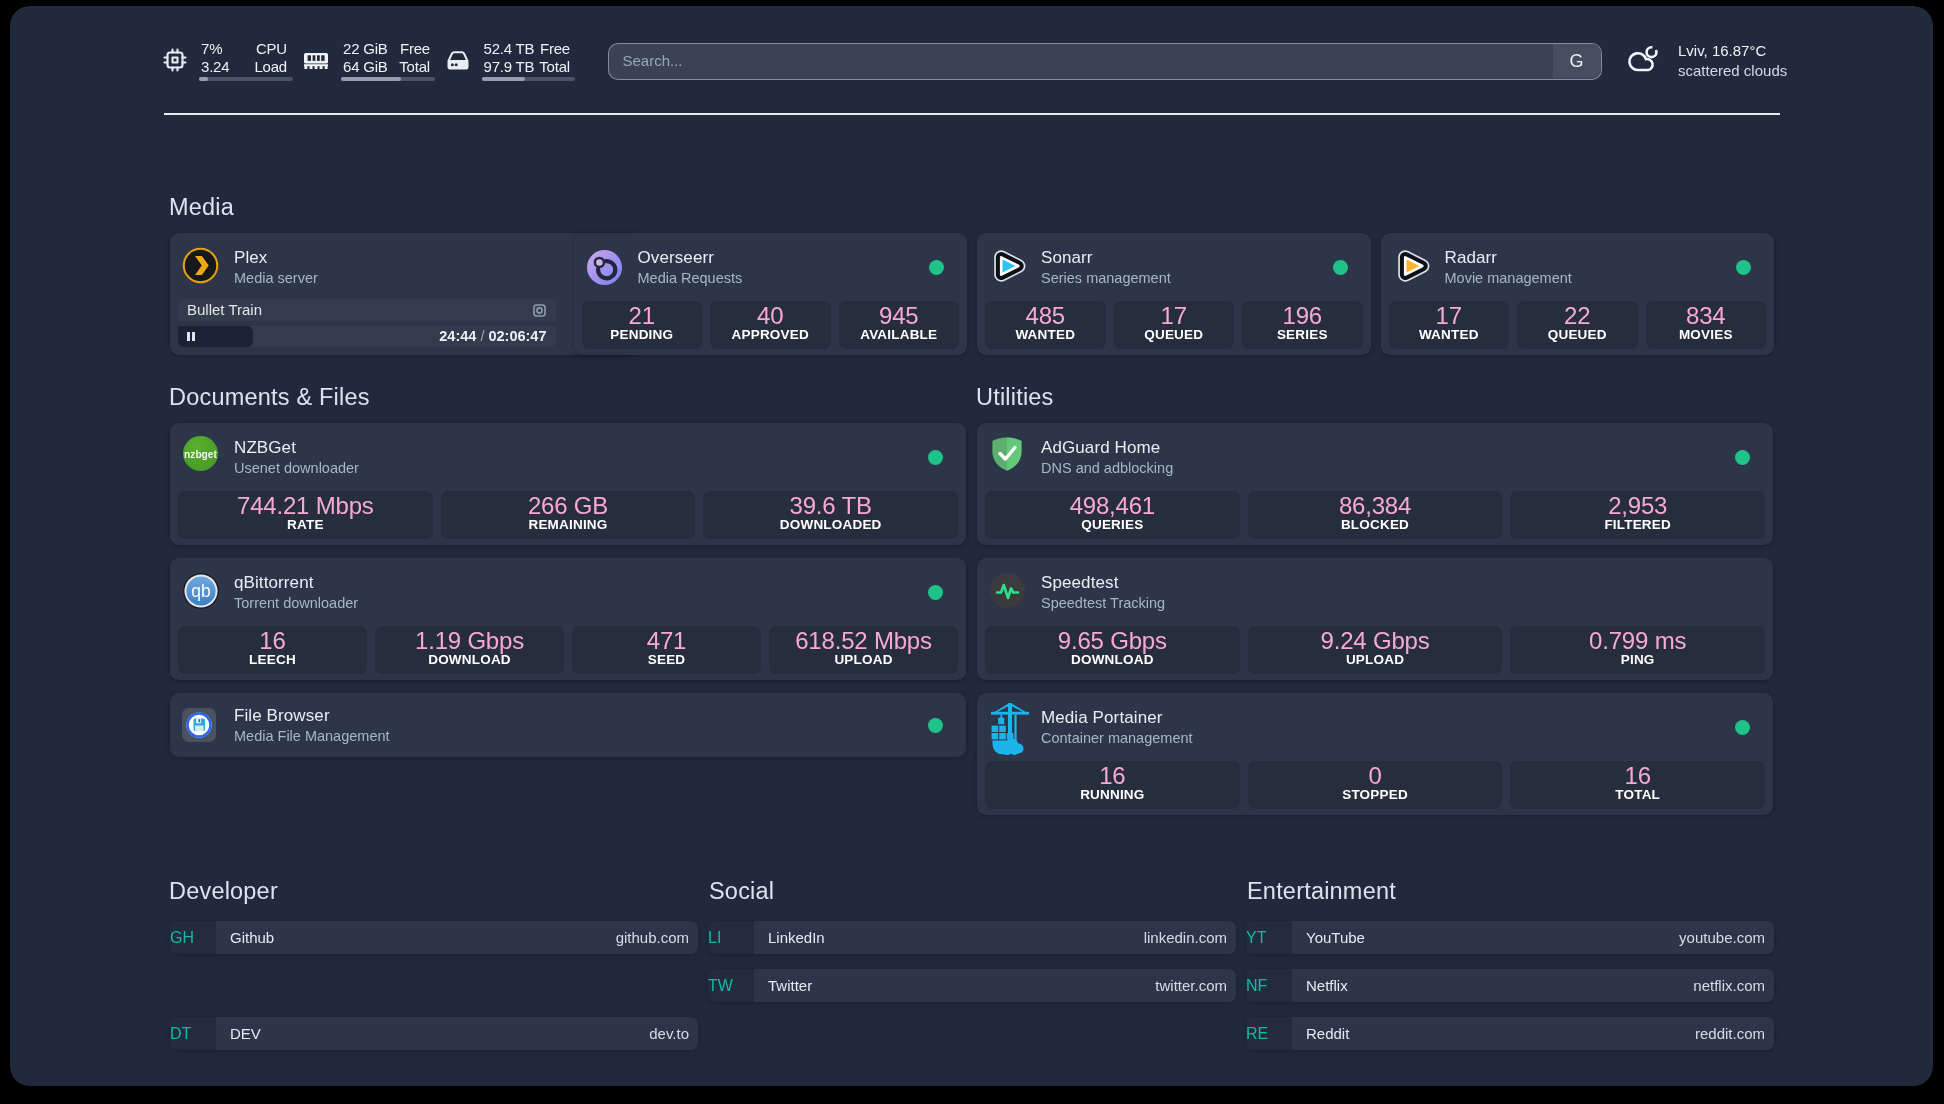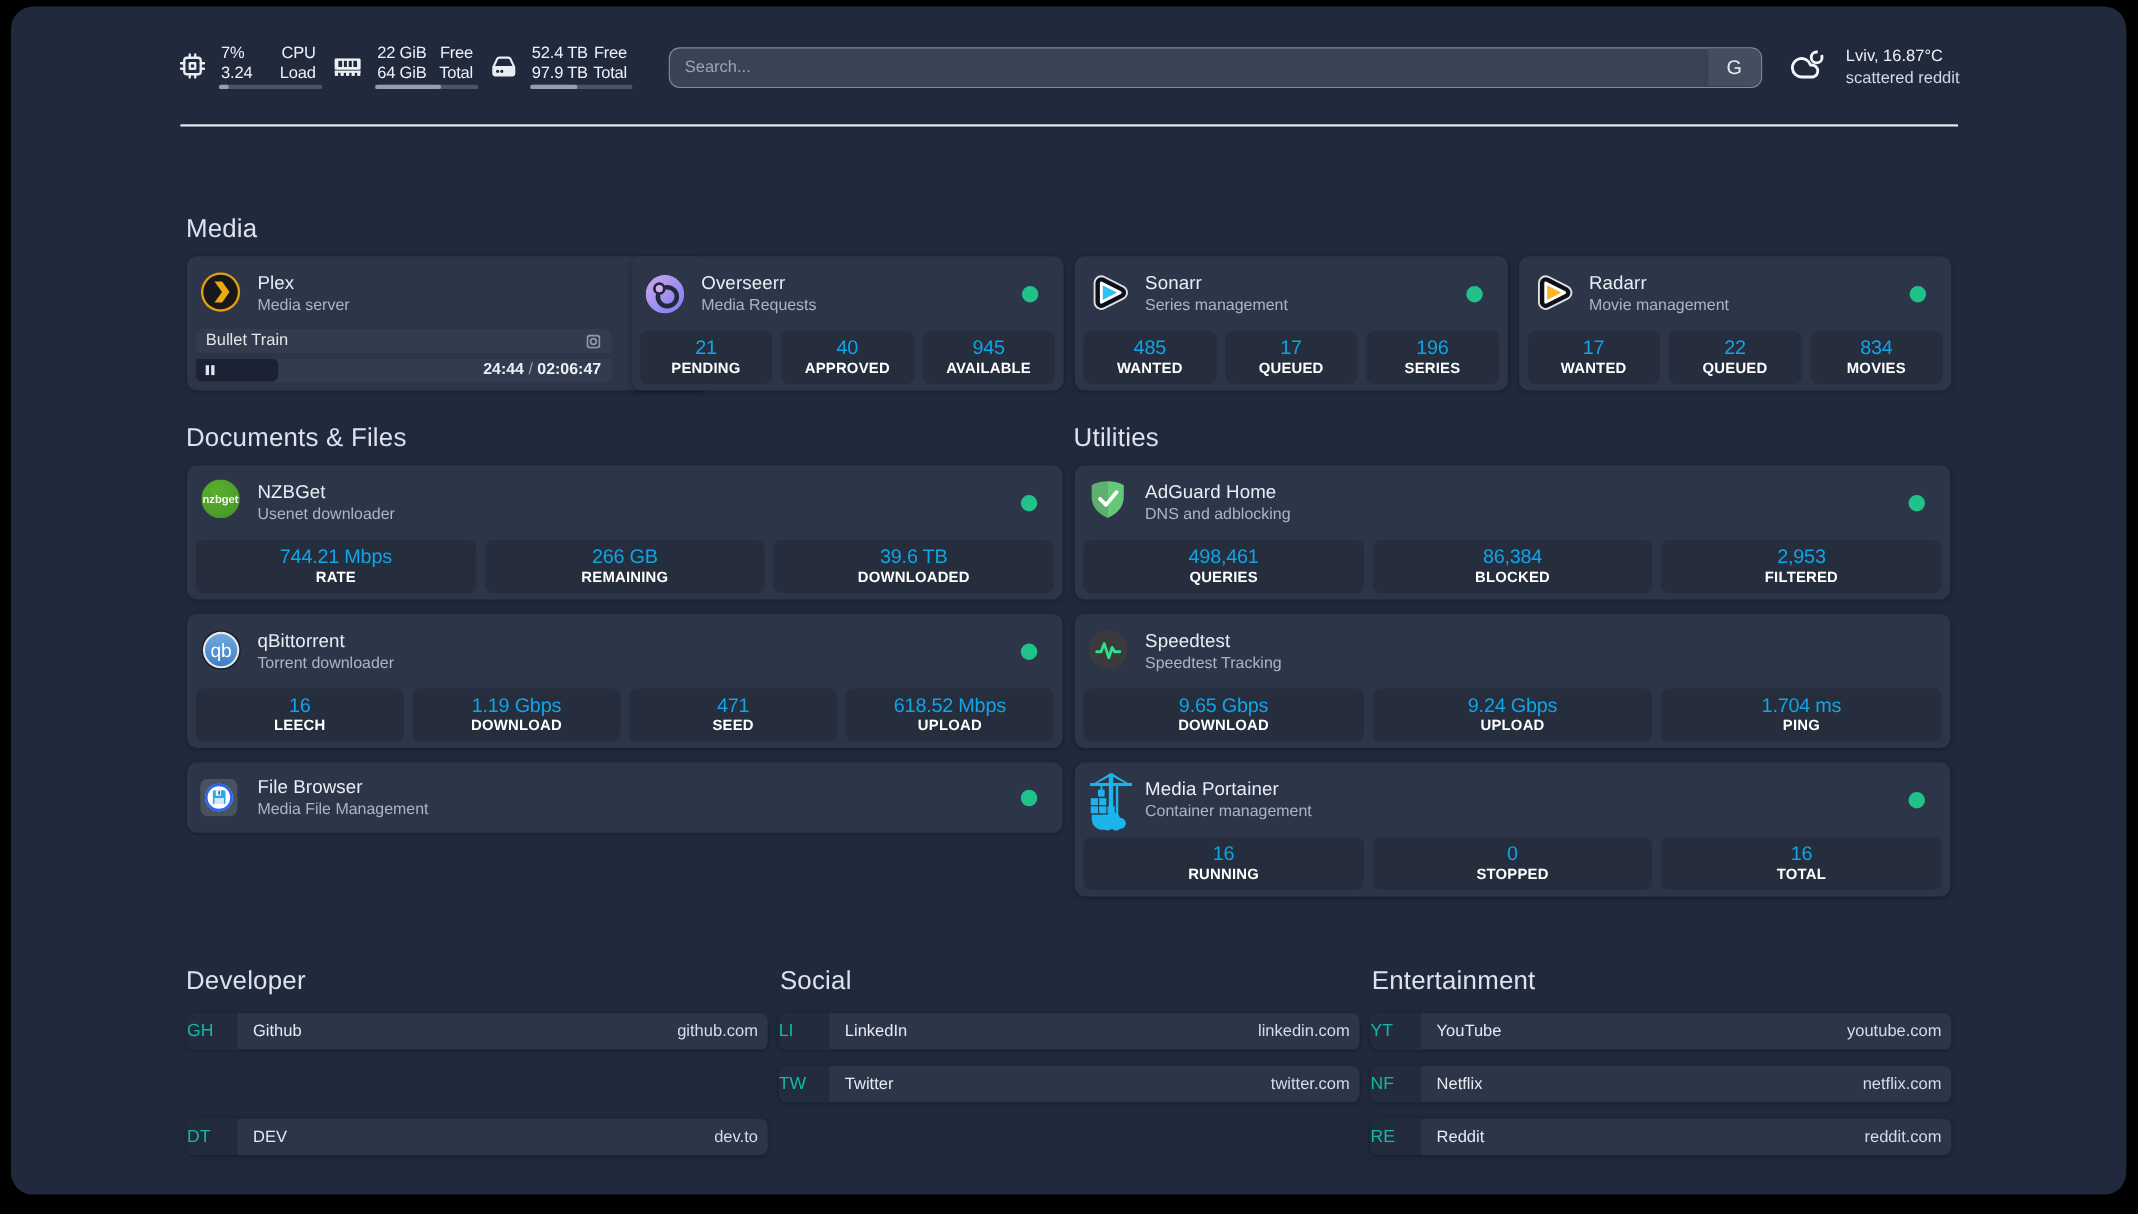--- a/index.html
+++ b/index.html
@@ -15,21 +15,21 @@
   .ttl { position:absolute; left:64px; top:13.5px; font-size:17px; line-height:21px;
     color:#e9eef5; font-weight:500; letter-spacing:.1px; }
   .sub { position:absolute; left:64px; top:34.5px; font-size:14.5px; line-height:20px;
     color:#a9b5c6; }
   .dot { position:absolute; right:23px; top:26.5px; width:15px; height:15px;
     border-radius:50%; background:#1fc288; }
   .stats { position:absolute; left:8px; right:8px; top:67.5px; height:48px;
     display:flex; gap:8px; }
   .stat { flex:1; background:rgba(10,15,26,.2); border-radius:7px;
     text-align:center; padding-top:5px; }
-  .stat .v { font-size:18px; line-height:20px; color:#0ea5e9; letter-spacing:-0.2px; }
+  .stat .v { font-size:24px; line-height:20px; color:#f9a8d4; letter-spacing:-0.2px; }
   .stat .l { font-size:13.5px; line-height:17px; font-weight:700; color:#fff;
     letter-spacing:.2px; }
   .sh { position:absolute; font-size:23.5px; line-height:30px; color:#dce3ee;
     font-weight:500; letter-spacing:.2px; }
   .bm { position:absolute; width:528px; height:33px; border-radius:7px;
     background:#2d3648; overflow:hidden; box-shadow:0 1px 4px rgba(0,0,0,.25); }
   .bm .ab { position:absolute; left:0; top:0; width:46px; height:33px;
     background:#232c3d; line-height:33px; font-size:16px;
     color:#14b8a6; }
   .bm .nm { position:absolute; left:60px; top:0; line-height:33px; font-size:15px;
@@ -104,21 +104,21 @@
          border-radius:0 8.5px 8.5px 0; text-align:center; line-height:34px;
          font-size:18px; color:#e8edf3;">G</div>
   </div>
 
   <svg class="abs" style="left:1627px; top:44px; width:33px; height:28px;" viewBox="0 0 33 28">
     <circle cx="24.5" cy="8.2" r="4.9" fill="none" stroke="#f2f5f9" stroke-width="2.6"></circle>
     <polygon points="24.5,8 26.2,-0.5 33,4.2" fill="#212a3c"></polygon>
     <path transform="translate(0.2,3.6)" d="M21 22.4 H10.6 a8.4 8.4 0 1 1 8.1 -10.8 A5.4 5.4 0 1 1 21 22.4 Z" fill="#212a3c" stroke="#f2f5f9" stroke-width="2.6" stroke-linejoin="round"></path>
   </svg>
   <div class="abs" style="left:1678px; top:41px; font-size:15px; line-height:20px; color:#edf1f6;">
-    Lviv, 16.87°C<br><span style="color:#d2dae4;">scattered reddit</span>
+    Lviv, 16.87°C<br><span style="color:#d2dae4;">scattered clouds</span>
   </div>
 
   <div class="sh" style="left:169px; top:191.5px;">Media</div>
   <div class="sh" style="left:169px; top:381.5px;">Documents &amp; Files</div>
   <div class="sh" style="left:976px; top:381.5px;">Utilities</div>
   <div class="sh" style="left:169px; top:875.5px;">Developer</div>
   <div class="sh" style="left:709px; top:875.5px;">Social</div>
   <div class="sh" style="left:1247px; top:875.5px;">Entertainment</div>
 
   <div class="card" id="plex" style="left:170px; top:233px; width:471px; height:122px;">
@@ -347,21 +347,21 @@
     <div class="stats">
       <div class="stat">
           <div class="v">9.65 Gbps</div>
           <div class="l">DOWNLOAD</div>
         </div>
       <div class="stat">
           <div class="v">9.24 Gbps</div>
           <div class="l">UPLOAD</div>
         </div>
       <div class="stat">
-          <div class="v">1.704 ms</div>
+          <div class="v">0.799 ms</div>
           <div class="l">PING</div>
         </div>
     </div>
   </div>
 
   <div class="card" id="portainer" style="left:977px; top:693px; width:796px; height:122px;">
     <svg class="icon36" style="left:13px; top:9px; width:40px; height:54px;" viewBox="0 0 40 54">
       <g fill="#1db4ec">
         <polygon points="19,1.2 21.2,1.2 36,10.2 33.2,10.2 20.1,3.2 7,10.2 4.2,10.2"></polygon>
         <rect x="1" y="9.8" width="38" height="2.8"></rect>

